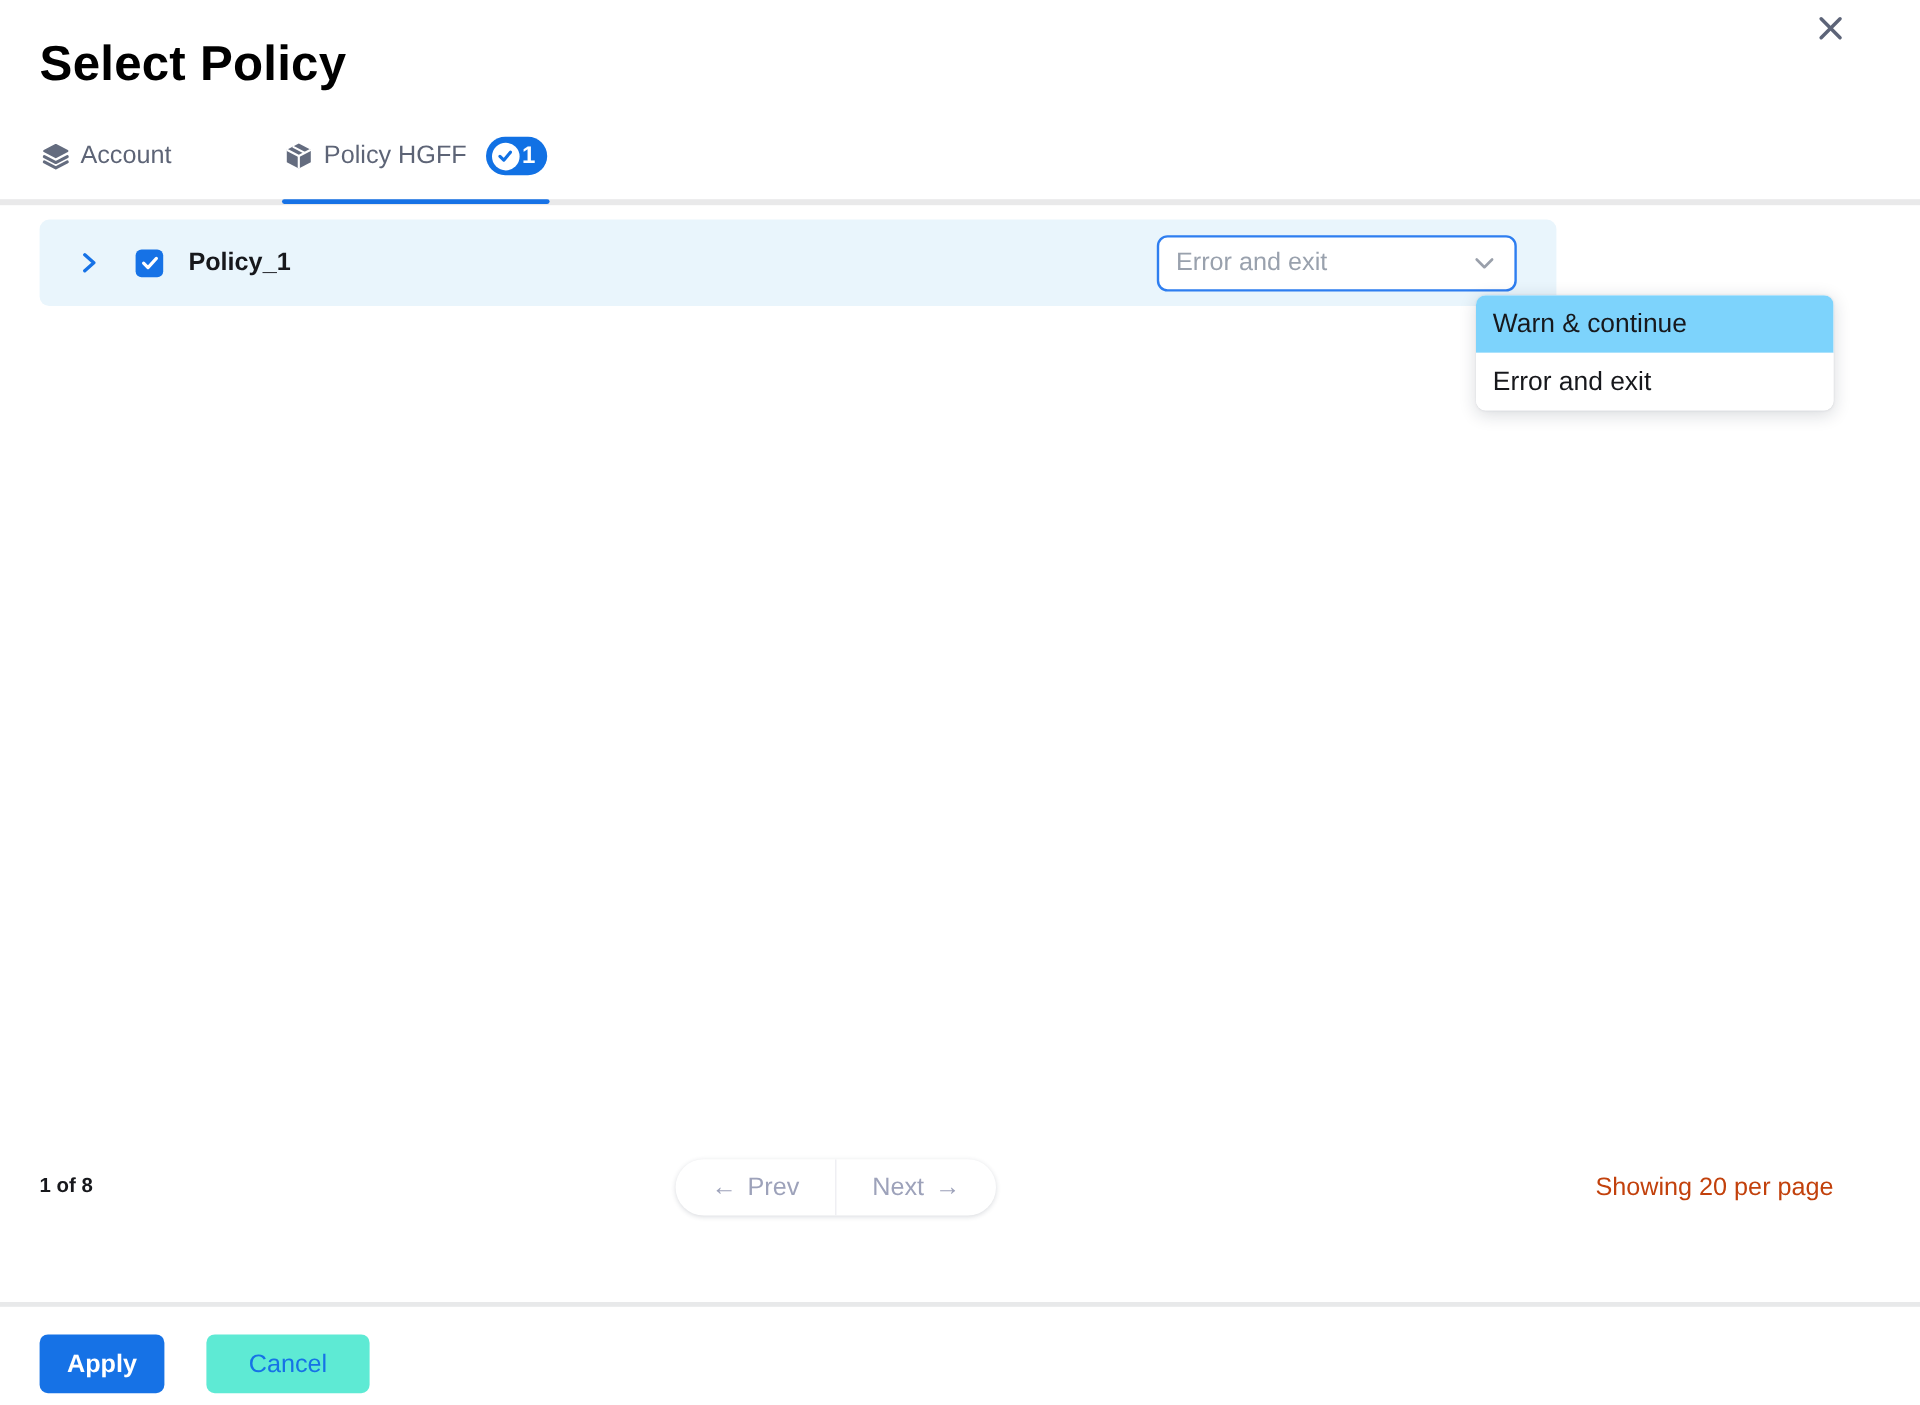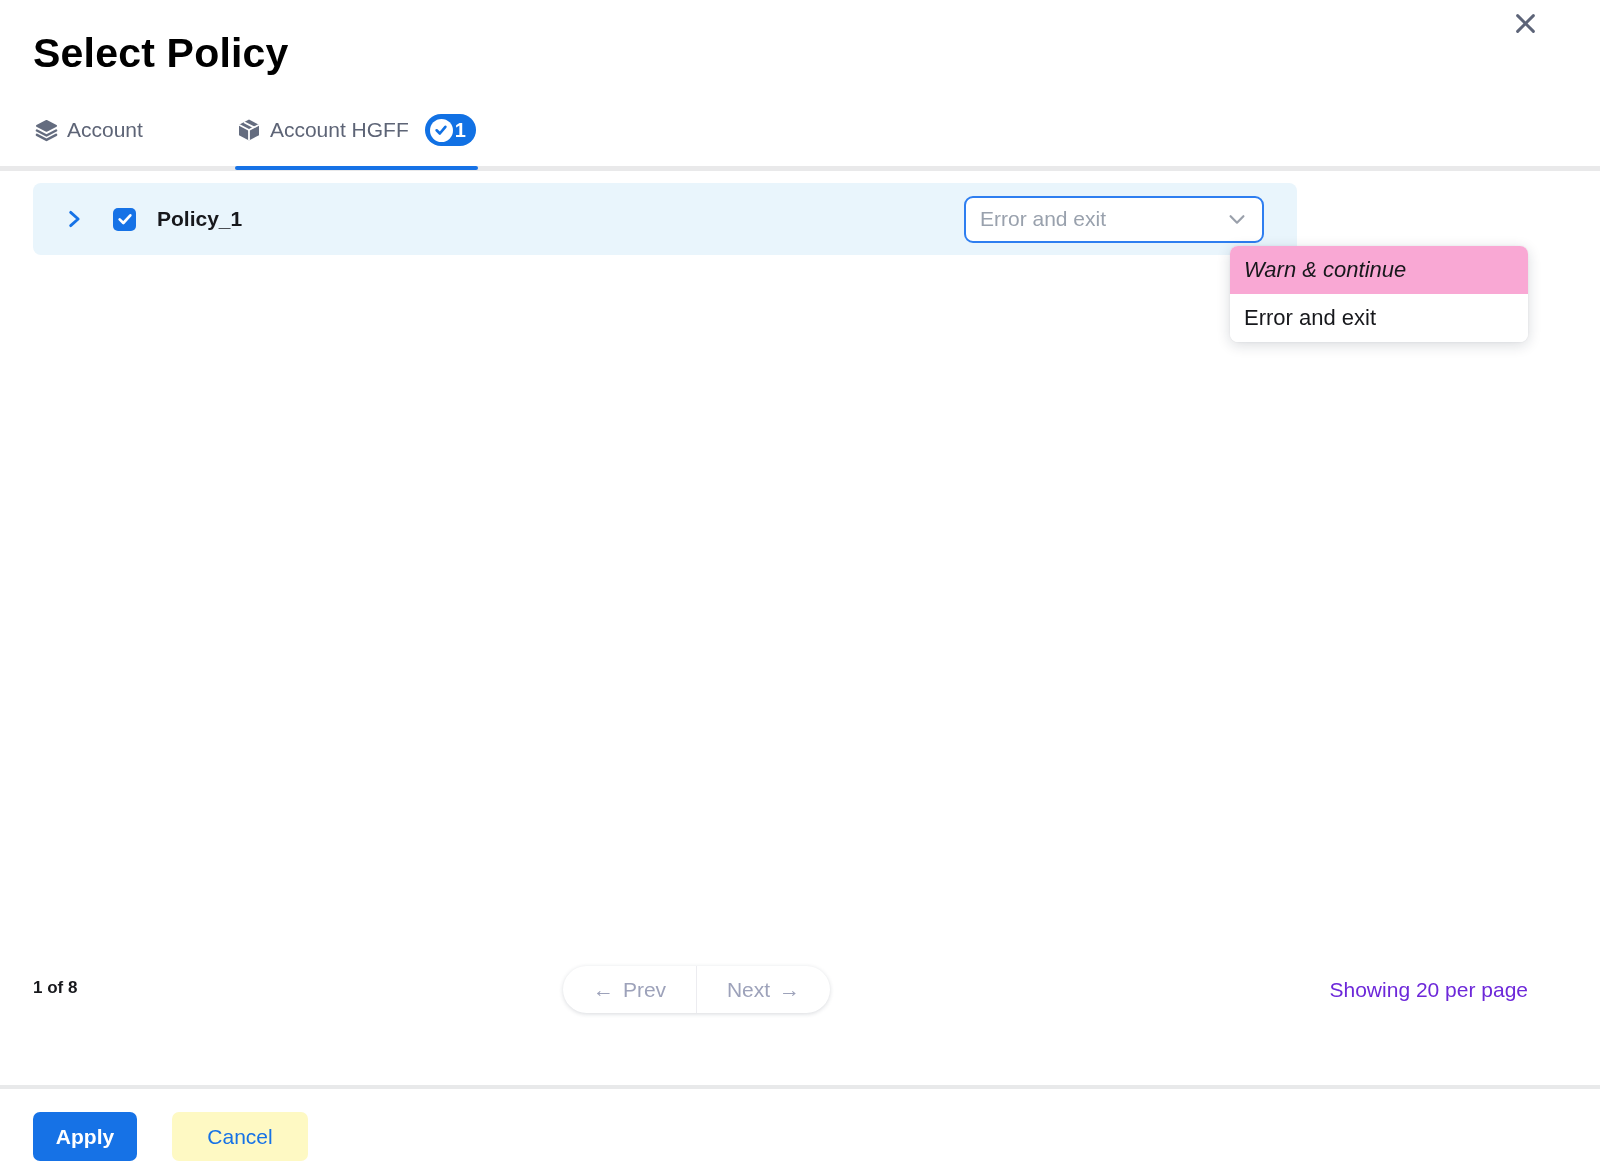--- a/index.html
+++ b/index.html
@@ -152,21 +152,21 @@
   .dropdown-item {
     height: 48px;
     line-height: 48px;
     padding: 0 14px;
     font-size: 22px;
     color: #17181c;
     cursor: pointer;
     background: #ffffff;
     white-space: nowrap;
   }
-  .dropdown-item.highlighted { background: #f9a8d4; font-style: italic; }
+  .dropdown-item.highlighted { background: #7dd3fc; }
 
   
   .page-info {
     position: absolute;
     left: 33px; top: 978px;
     font-size: 17px;
     font-weight: 600;
     color: #17181c;
   }
   .pagination {
@@ -191,21 +191,21 @@
     background: transparent;
     border: none;
     cursor: pointer;
     font-family: "Liberation Sans", sans-serif;
   }
   .page-btn-divider { width: 1px; background: #ececf0; }
   .per-page {
     position: absolute;
     right: 72px; top: 978px;
     font-size: 21px;
-    color: #6d28d9;
+    color: #c2410c;
   }
 
   
   .footer-divider {
     position: absolute;
     left: 0; top: 1085px;
     width: 1600px; height: 4px;
     background: #e8e9ea;
   }
   .btn-apply {
@@ -218,21 +218,21 @@
     border-radius: 7px;
     font-size: 21px;
     font-weight: 600;
     cursor: pointer;
     font-family: "Liberation Sans", sans-serif;
   }
   .btn-cancel {
     position: absolute;
     left: 172px; top: 1112px;
     width: 136px; height: 49px;
-    background: #fef9c3;
+    background: #5eead4;
     color: #1672e6;
     border: none;
     border-radius: 7px;
     font-size: 21px;
     font-weight: 500;
     cursor: pointer;
     font-family: "Liberation Sans", sans-serif;
   }
 </style>
 </head>
@@ -267,21 +267,21 @@
 
     <div class="tab active">
       <span class="tab-icon">
         <svg width="24" height="24" viewBox="0 0 24 24" fill="currentColor">
           <path d="M12 1.5 L22 6.8 V17.2 L12 22.5 L2 17.2 V6.8 Z"></path>
           <path d="M2 6.8 L12 12 L22 6.8" fill="none" stroke="#ffffff" stroke-width="1.8" stroke-linejoin="round"></path>
           <path d="M12 12 V22.5" fill="none" stroke="#ffffff" stroke-width="1.8"></path>
           <path d="M7 4.2 L17 9.4" fill="none" stroke="#ffffff" stroke-width="1.8"></path>
         </svg>
       </span>
-      <span>Account HGFF</span>
+      <span>Policy HGFF</span>
       <span class="tab-badge">
         <span class="badge-circle">
           <svg width="14" height="14" viewBox="0 0 24 24" fill="none" stroke="#1171e4" stroke-width="4.5" stroke-linecap="round" stroke-linejoin="round">
             <polyline points="4.5,12.5 10,18 19.5,6.5"></polyline>
           </svg>
         </span>
         <span class="badge-count">1</span>
       </span>
     </div>
   </div>

